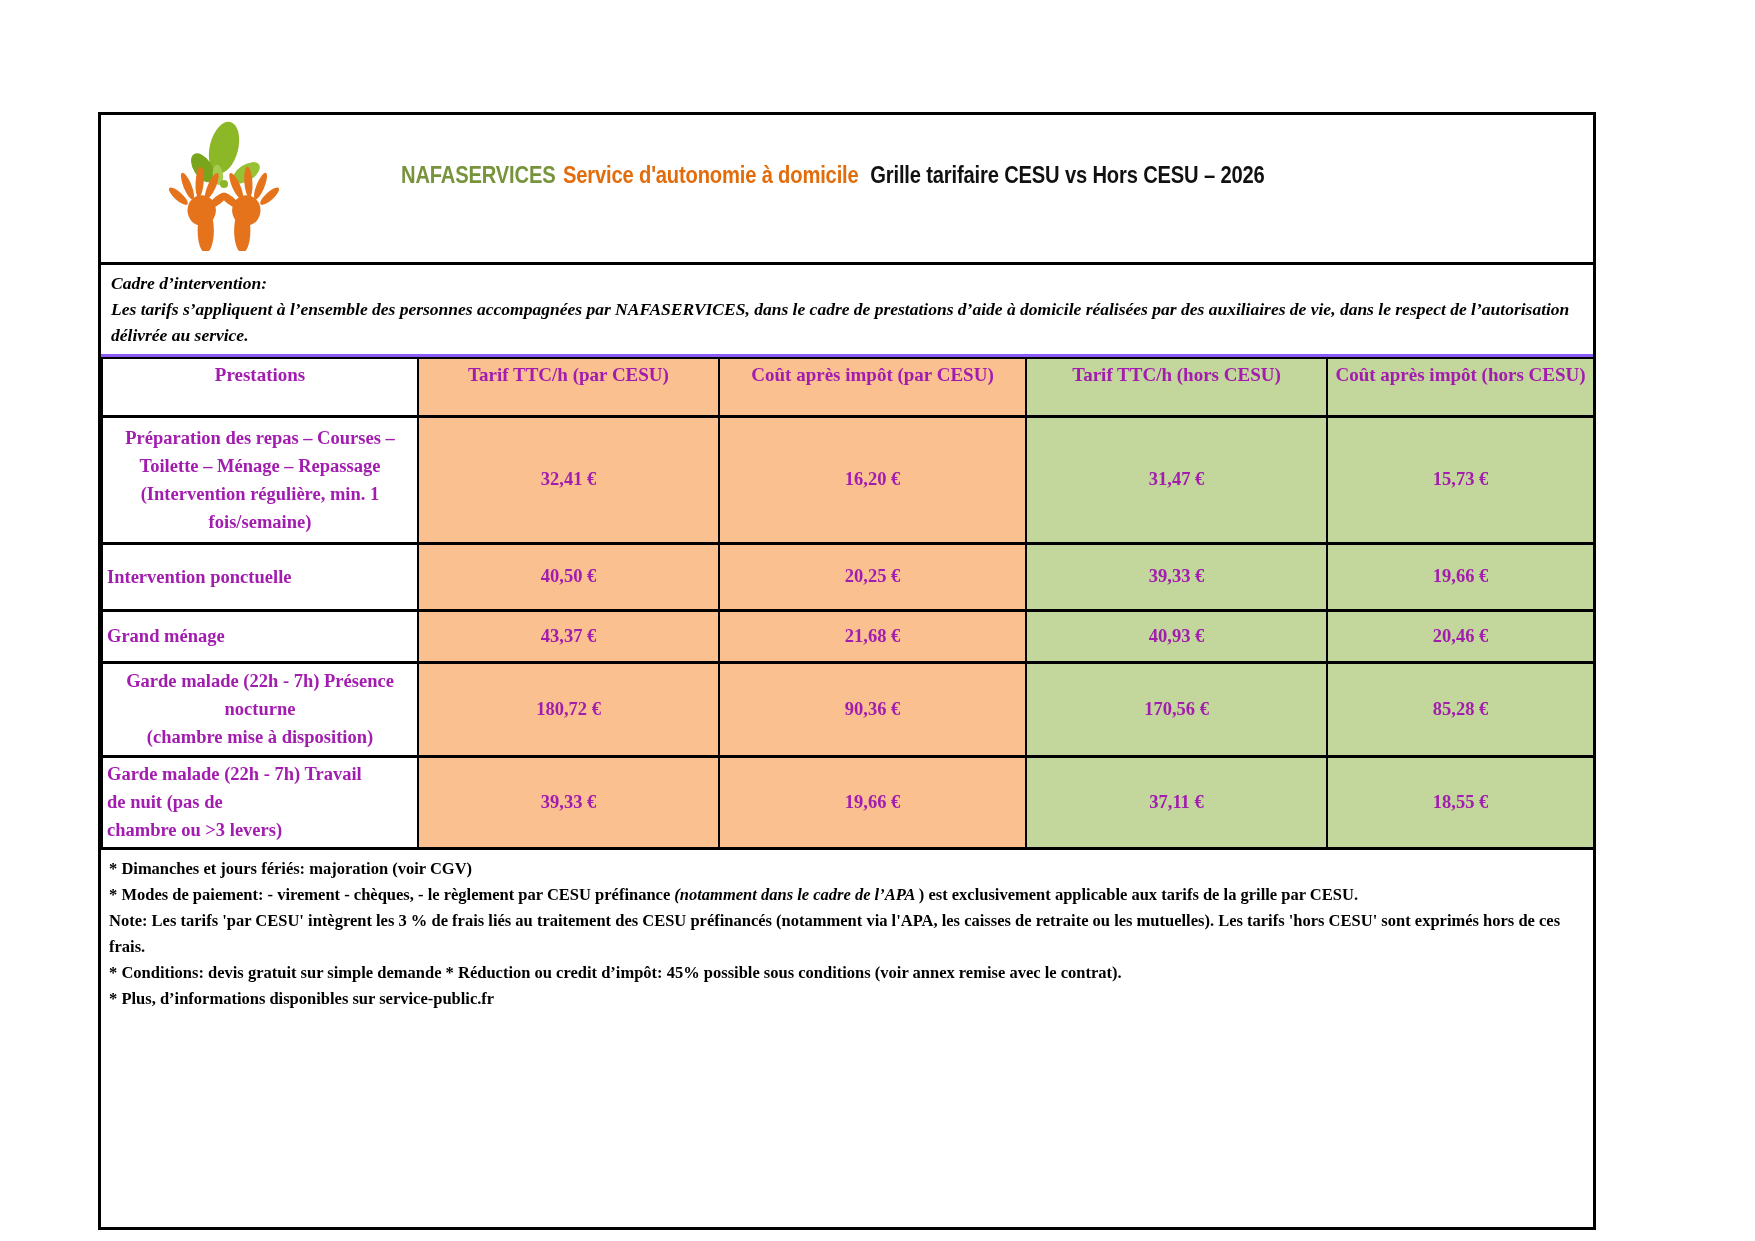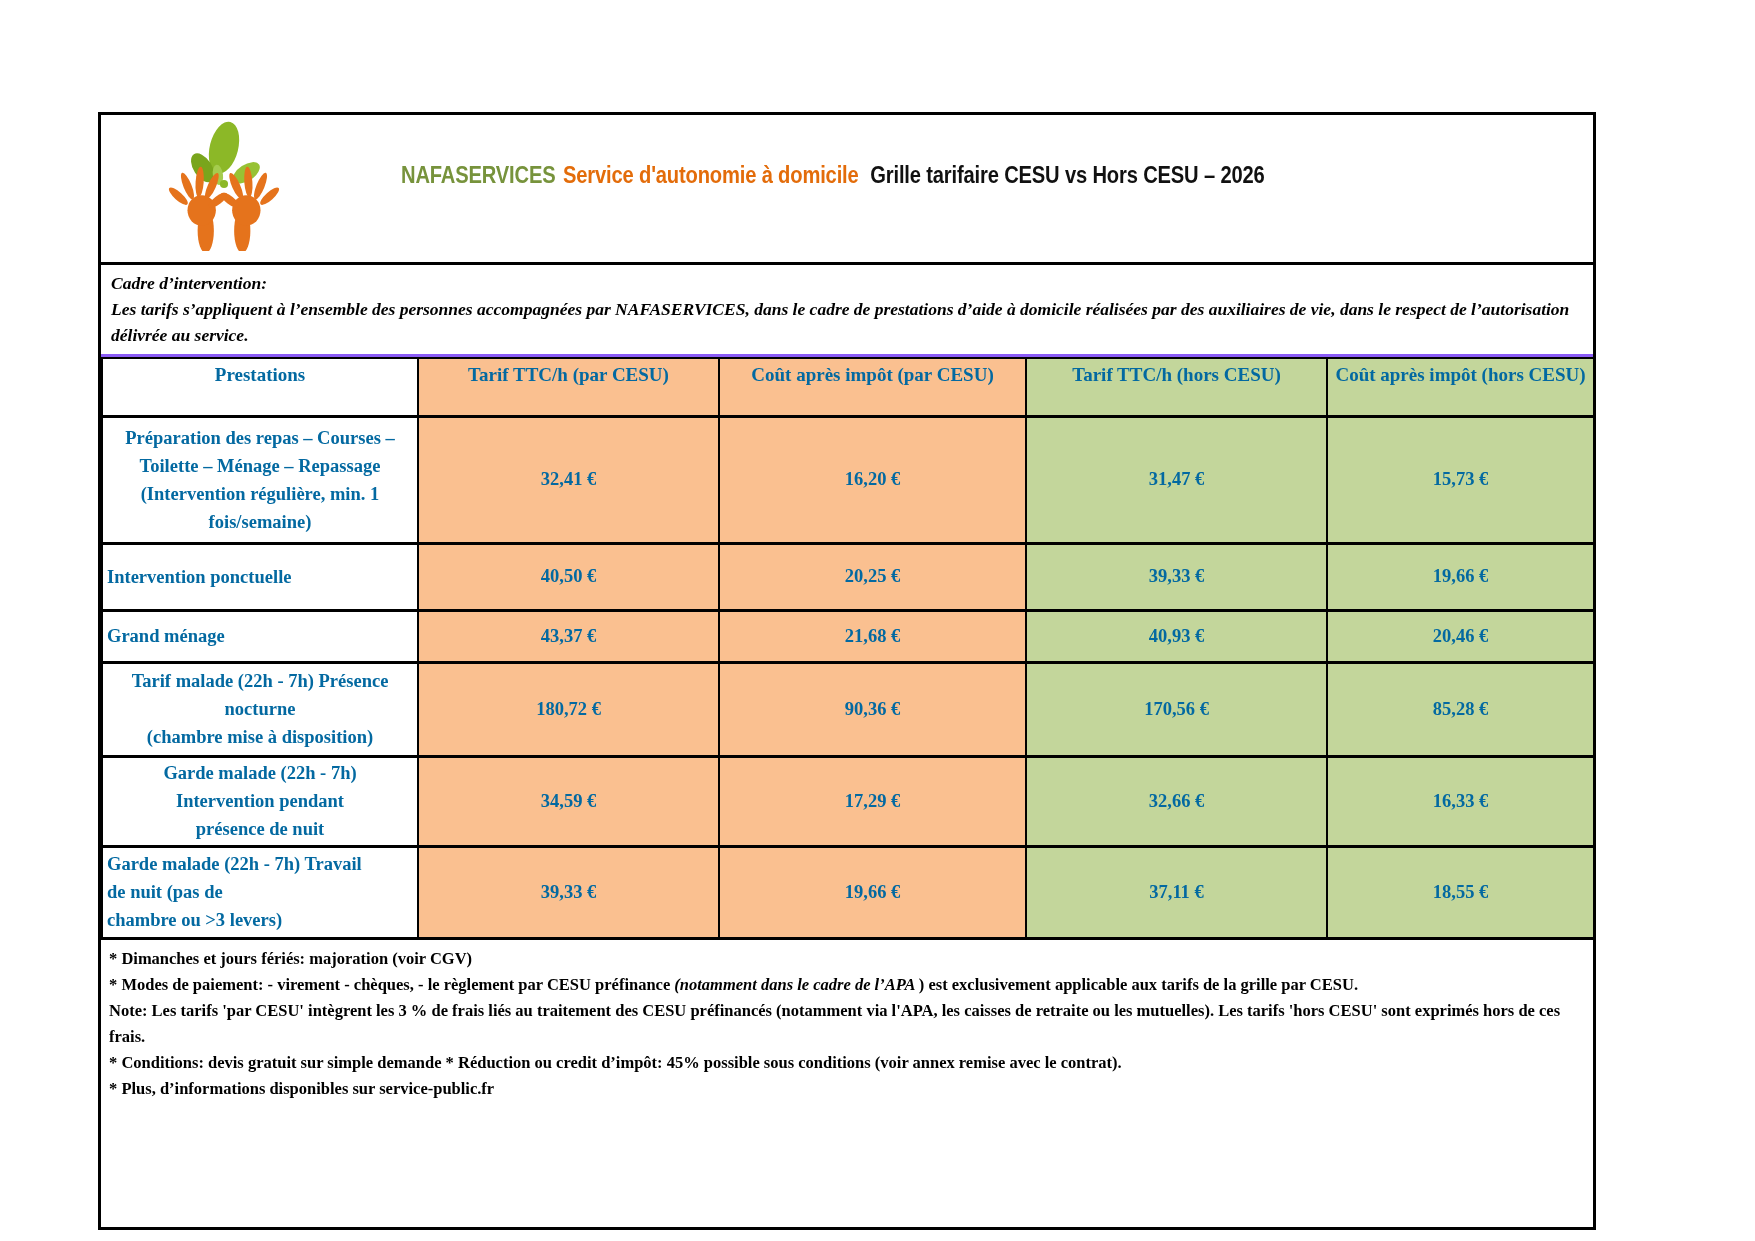--- a/index.html
+++ b/index.html
@@ -25,21 +25,21 @@
   .maintitle{color:#111;}
   
   .sec-cadre{
     height:92px;border-bottom:3px solid #8b5cf6;box-sizing:border-box;
     padding:5px 12px 0 10px;font-weight:bold;font-style:italic;
     font-size:17.5px;line-height:26px;color:#000;
   }
   
   table.tariff{width:100%;border-collapse:collapse;table-layout:fixed;}
   table.tariff th,table.tariff td{
-    border:2px solid #000;box-sizing:border-box;color:#0369a1;
+    border:2px solid #000;box-sizing:border-box;color:#a21caf;
     font-weight:bold;overflow:hidden;
   }
   table.tariff tr{border-bottom:3px solid #000;}
   thead tr{border-bottom:3px solid #000;}
   th{font-size:19px;vertical-align:top;padding-top:5px;height:58px;background:#fff;}
   td{font-size:18.5px;vertical-align:middle;}
   td.label{white-space:pre-line;line-height:28px;padding:0 3px;margin-left:40px;}
   td.label.center{text-align:center;}
   td.label.left{text-align:left;padding-left:4px;}
   td.val{text-align:center;}
@@ -128,36 +128,27 @@
         <td class="val green">19,66 €</td>
       </tr>
       <tr class="r3">
         <td class="label left">Grand ménage</td>
         <td class="val orange">43,37 €</td>
         <td class="val orange">21,68 €</td>
         <td class="val green">40,93 €</td>
         <td class="val green">20,46 €</td>
       </tr>
       <tr class="r4">
-        <td class="label center">Tarif malade (22h - 7h) Présence
+        <td class="label center">Garde malade (22h - 7h) Présence
 nocturne
 (chambre mise à disposition)</td>
         <td class="val orange">180,72 €</td>
         <td class="val orange">90,36 €</td>
         <td class="val green">170,56 €</td>
         <td class="val green">85,28 €</td>
-      </tr>
-      <tr class="r5">
-        <td class="label center">Garde malade (22h - 7h)
-Intervention pendant
-présence de nuit</td>
-        <td class="val orange">34,59 €</td>
-        <td class="val orange">17,29 €</td>
-        <td class="val green">32,66 €</td>
-        <td class="val green">16,33 €</td>
       </tr>
       <tr class="r6">
         <td class="label left">Garde malade (22h - 7h) Travail
 de nuit (pas de
 chambre ou &gt;3 levers)</td>
         <td class="val orange">39,33 €</td>
         <td class="val orange">19,66 €</td>
         <td class="val green">37,11 €</td>
         <td class="val green">18,55 €</td>
       </tr>

